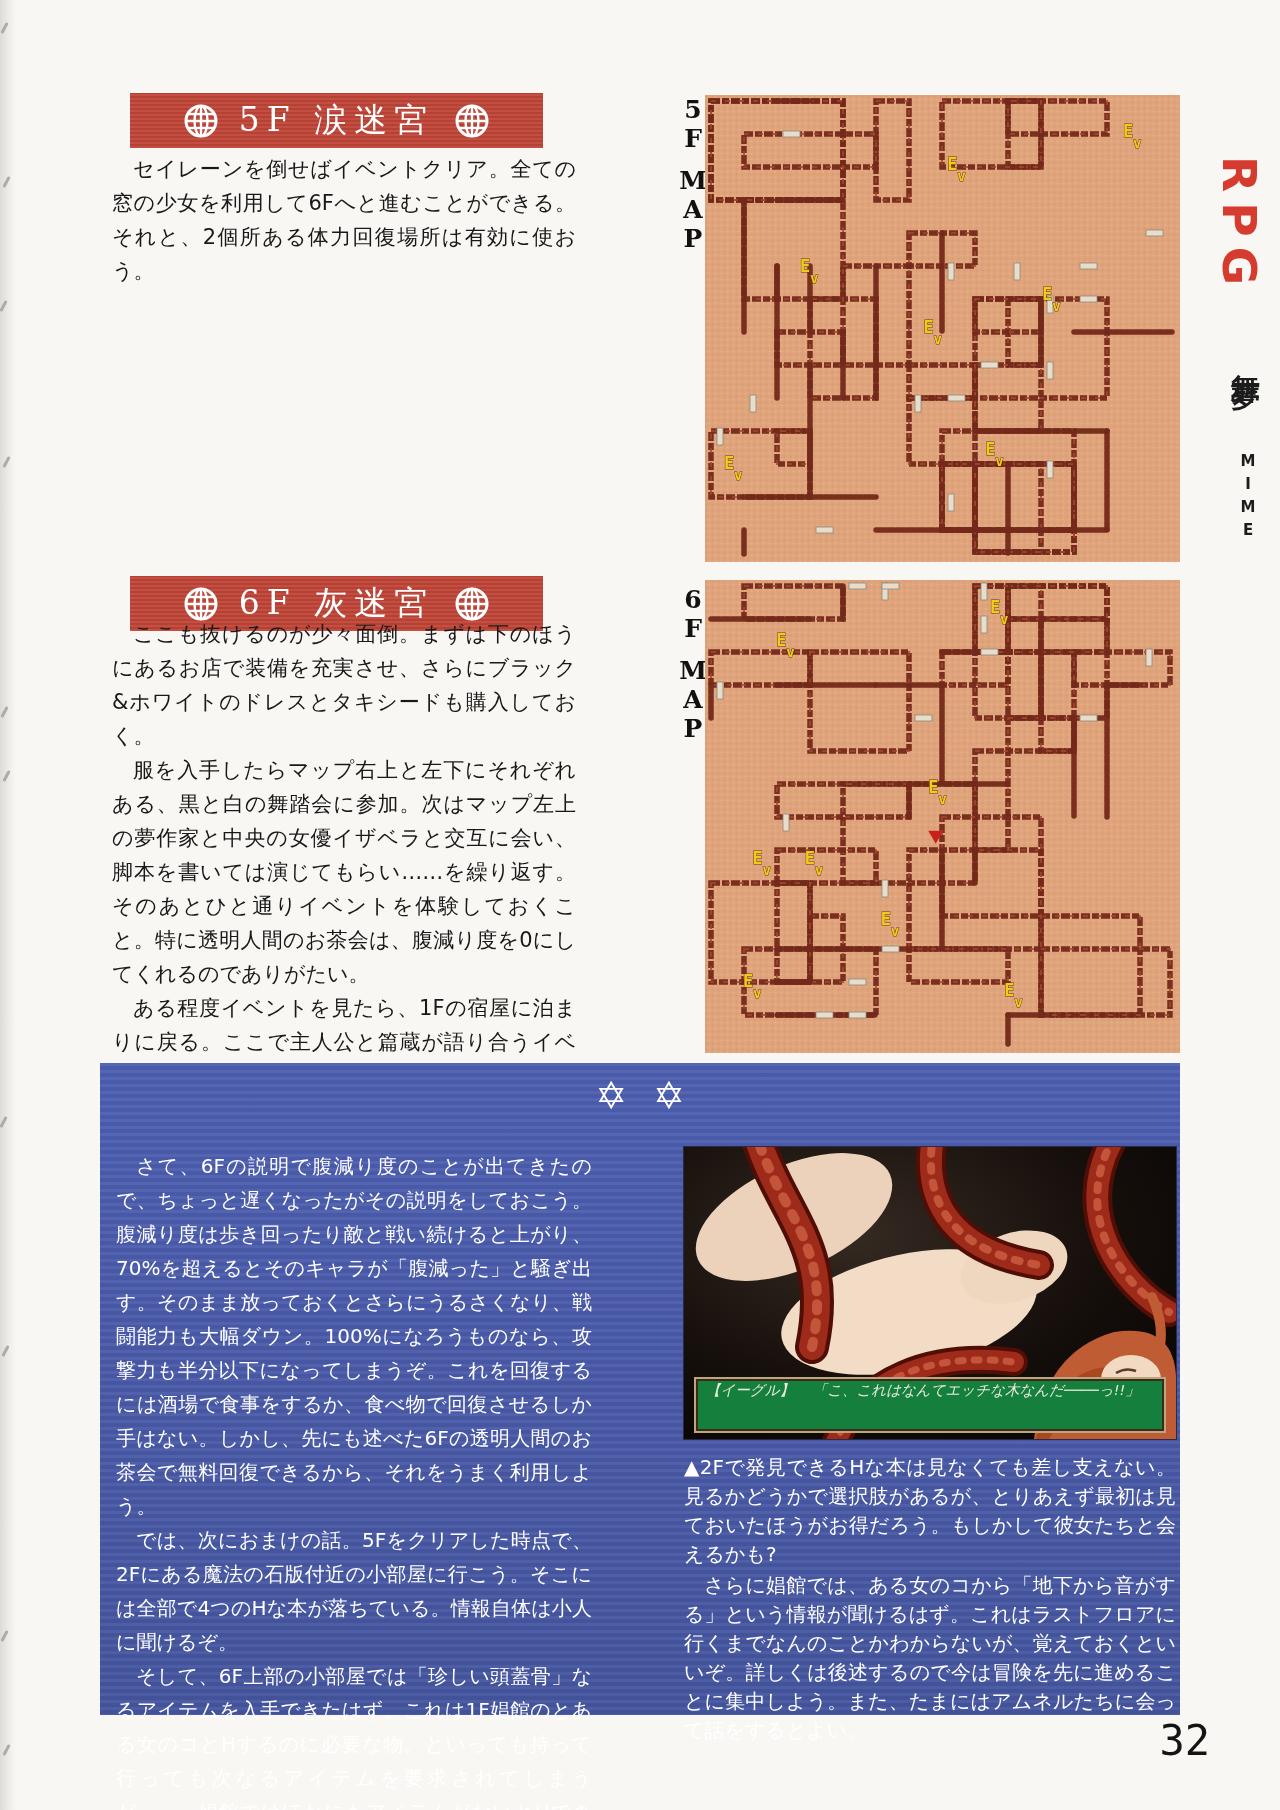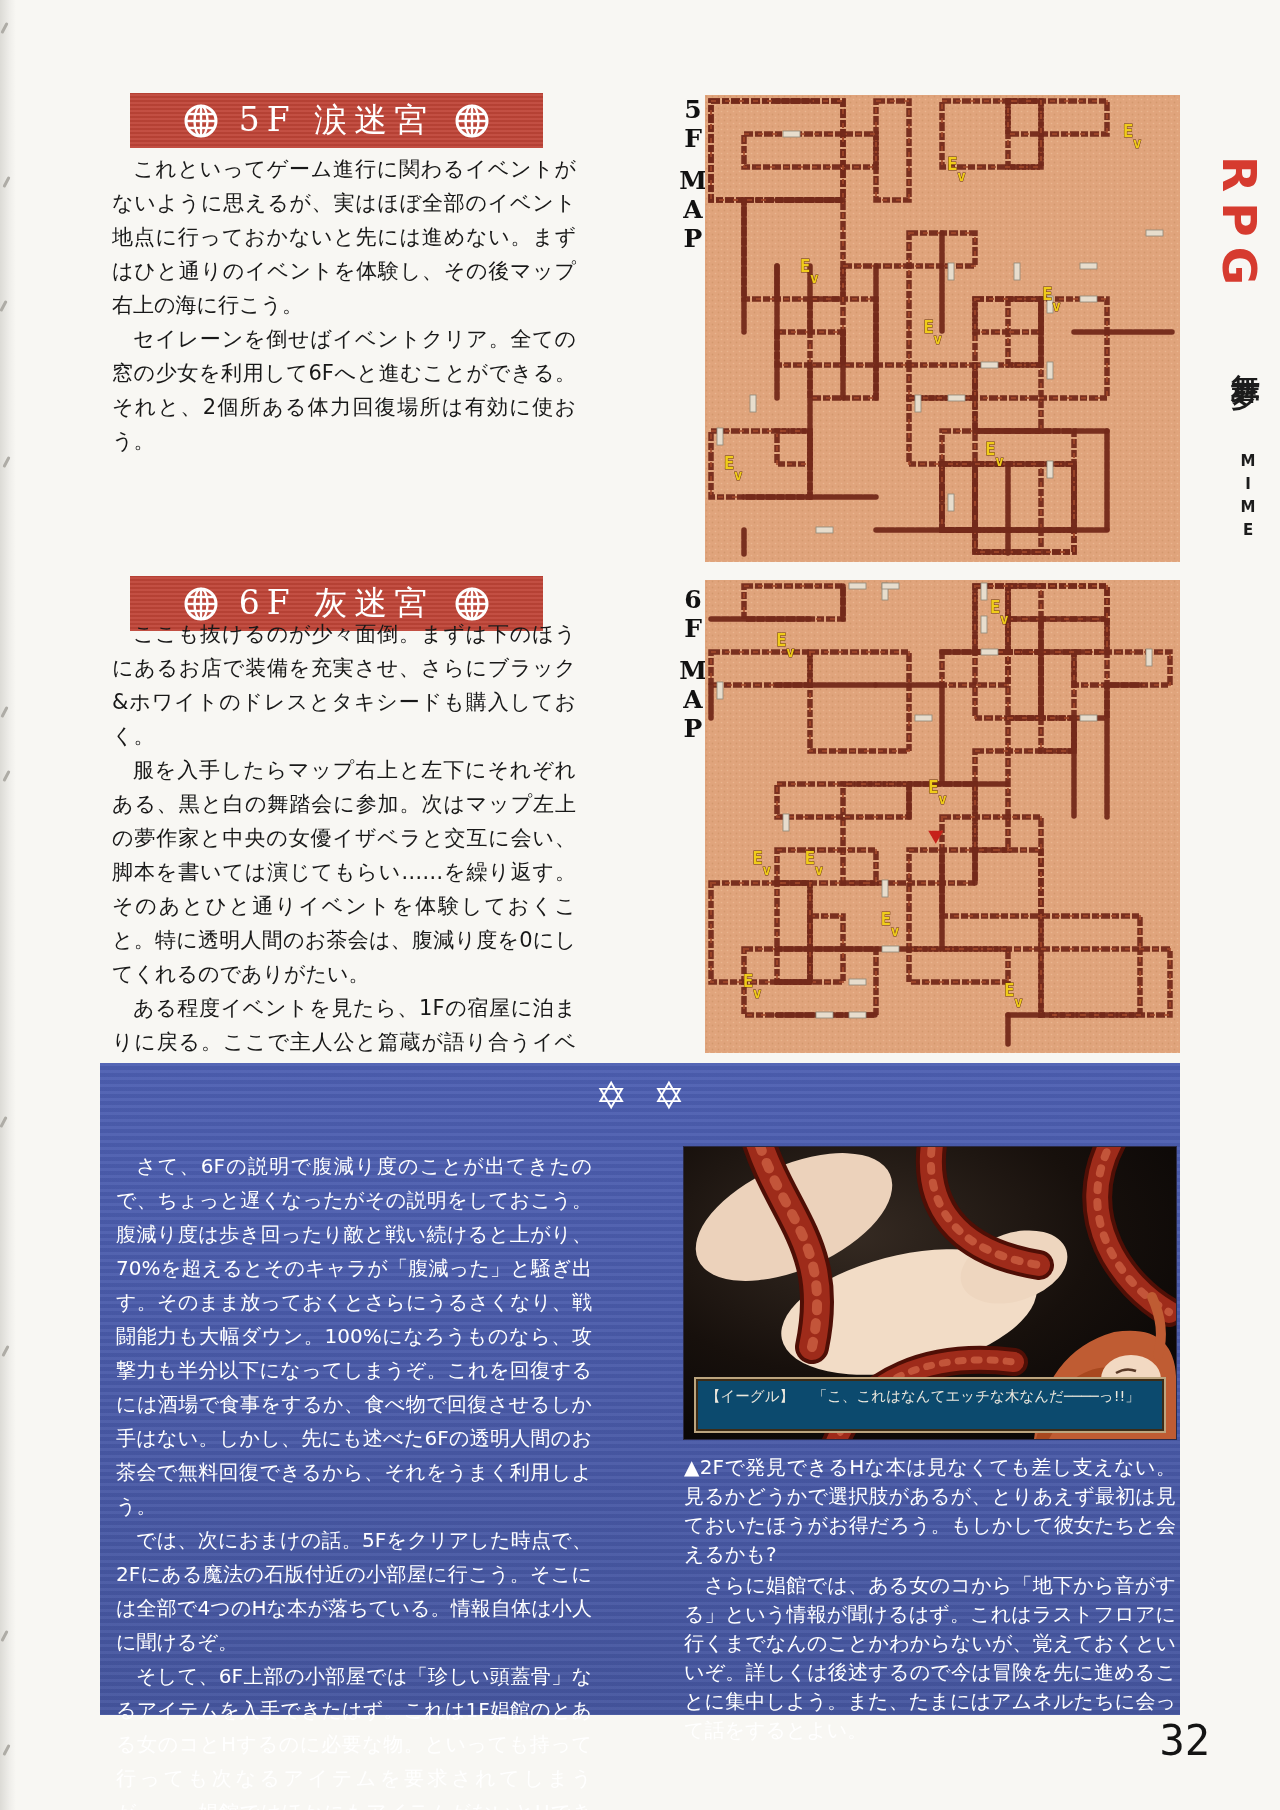--- a/index.html
+++ b/index.html
@@ -44,23 +44,23 @@
          background:repeating-linear-gradient(180deg,rgba(255,255,255,.04) 0 3px,rgba(0,0,30,.05) 3px 7px);}
   .bonus-title{position:absolute;left:0;right:0;top:14px;display:flex;align-items:center;
          justify-content:center;gap:26px;font-size:42px;font-weight:bold;z-index:2;}
   .bonus-star{font-size:38px;line-height:1;}
   .bonus-left{position:absolute;left:16px;top:86px;width:476px;font-size:20px;line-height:34px;
          text-align:justify;z-index:2;}
   .bonus-left p{margin:0;text-indent:1em;}
   .bonus-right{position:absolute;left:584px;top:84px;width:492px;z-index:2;}
   .shot{position:relative;width:492px;height:292px;background:#0c0908;outline:1px solid #2a2a46;}
   .shot svg{position:absolute;inset:0;}
-  .dialog{position:absolute;left:10px;right:10px;bottom:6px;height:56px;background:#0c4a6e;
+  .dialog{position:absolute;left:10px;right:10px;bottom:6px;height:56px;background:#15803d;
           border:2px solid #bca57f;box-shadow:inset 0 0 0 2px #3c2b16;
-          color:#ece8dd;font-size:14.5px;padding:8px 10px;box-sizing:border-box;white-space:nowrap;overflow:hidden;}
+          color:#ece8dd;font-size:14.5px;padding:2px 10px;box-sizing:border-box;white-space:nowrap;overflow:hidden;font-style:italic;}
   .dialog .spk{margin-right:14px;}
   .caption{margin-top:14px;font-size:20px;line-height:29px;text-align:justify;}
   .bonus-right .para{margin-top:9px;font-size:20px;line-height:29px;text-align:justify;}
   .bonus-right .para.ind{text-indent:1em;margin-top:2px;}
   
   .pageno{position:absolute;left:1120px;top:1716px;width:90px;text-align:right;
           font-size:42px;color:#141414;font-family:"DejaVu Sans Mono","Liberation Mono",monospace;}
 </style>
 </head>
 <body>
@@ -98,21 +98,20 @@
         <ellipse cx="18" cy="18" rx="6.5" ry="15" fill="none" stroke="#fff" stroke-width="2.4"></ellipse>
         <line x1="18" y1="3" x2="18" y2="33" stroke="#fff" stroke-width="2.4"></line>
         <line x1="4" y1="11" x2="32" y2="11" stroke="#fff" stroke-width="2.4"></line>
         <line x1="3" y1="18" x2="33" y2="18" stroke="#fff" stroke-width="2.4"></line>
         <line x1="4" y1="25" x2="32" y2="25" stroke="#fff" stroke-width="2.4"></line>
       </svg>
     </span>
   </div>
 
   <div class="body-col" style="top:152px">
-    <p>これといってゲーム進行に関わるイベントがないように思えるが、実はほぼ全部のイベント地点に行っておかないと先には進めない。まずはひと通りのイベントを体験し、その後マップ右上の海に行こう。</p>
     <p>セイレーンを倒せばイベントクリア。全ての窓の少女を利用して6Fへと進むことができる。それと、2個所ある体力回復場所は有効に使おう。</p>
   </div>
 
   <div class="banner" style="top:576px">
     <div class="bar-bg"></div>
     <span class="globe">
       <svg viewBox="0 0 36 36" width="36" height="36">
         <circle cx="18" cy="18" r="15" fill="none" stroke="#fff" stroke-width="3"></circle>
         <ellipse cx="18" cy="18" rx="6.5" ry="15" fill="none" stroke="#fff" stroke-width="2.4"></ellipse>
         <line x1="18" y1="3" x2="18" y2="33" stroke="#fff" stroke-width="2.4"></line>

